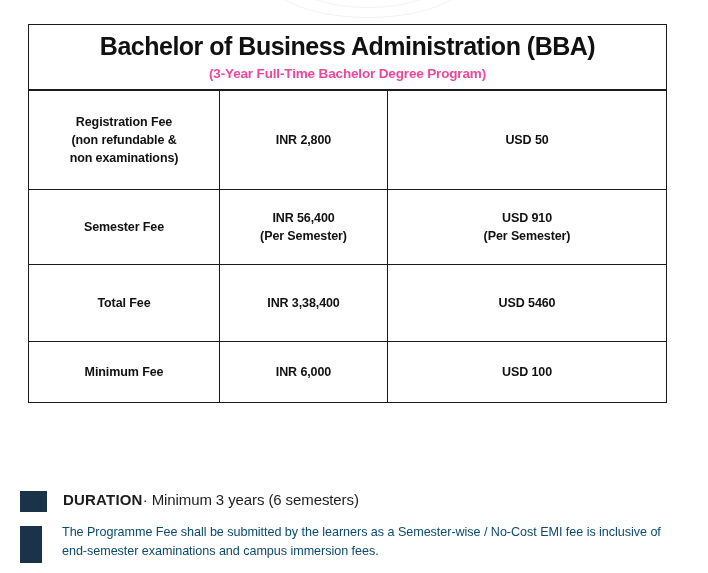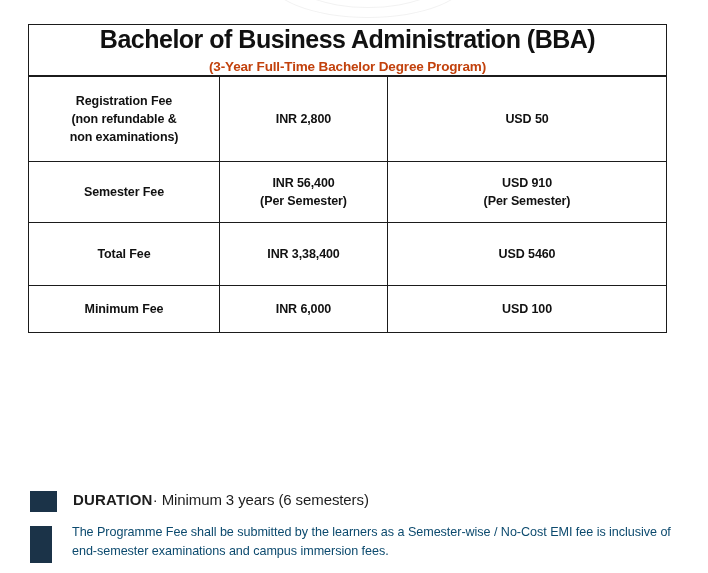--- a/index.html
+++ b/index.html
@@ -51,21 +51,21 @@
     top: 24px;
     width: 638px;
     border-collapse: collapse;
     table-layout: fixed;
     background: #ffffff;
   }
   .fee-table td {
     border: 1.6px solid #1b1b1b;
     text-align: center;
     vertical-align: middle;
-    padding: 0 6px;
+    padding: 7px 6px;
     font-weight: bold;
     font-size: 12.5px;
     line-height: 1.45;
     letter-spacing: -0.1px;
     color: #111111;
   }
   .col-label { width: 191px; }
   .col-dom   { width: 168px; }
   .col-intl  { width: 279px; }
 
@@ -78,41 +78,41 @@
     font-weight: bold;
     letter-spacing: -0.5px;
     line-height: 1.12;
     color: #111111;
     white-space: nowrap;
   }
   .prog-sub {
     margin-top: 6px;
     font-size: 13.5px;
     font-weight: bold;
-    color: #c2410c;
+    color: #ec4899;
     letter-spacing: -0.15px;
     line-height: 1.2;
   }
 
   .head-cell {
     height: 76px;
     font-size: 13px;
     line-height: 1.55;
   }
   .row-reg td  { height: 84px; margin-left: 28px; }
   .row-sem td  { height: 60px; }
   .row-tot td  { height: 62px; margin-left: 40px; }
   .row-alu td  { height: 46px; }
 
   .cell-lines span { display: block; }
 
   
   .notes {
     position: absolute;
-    left: 30px;
+    left: 20px;
     top: 490px;
     width: 656px;
   }
   .note-row {
     display: flex;
     align-items: flex-start;
   }
   .note-row.duration { margin-bottom: 11px; }
 
   .marker {

